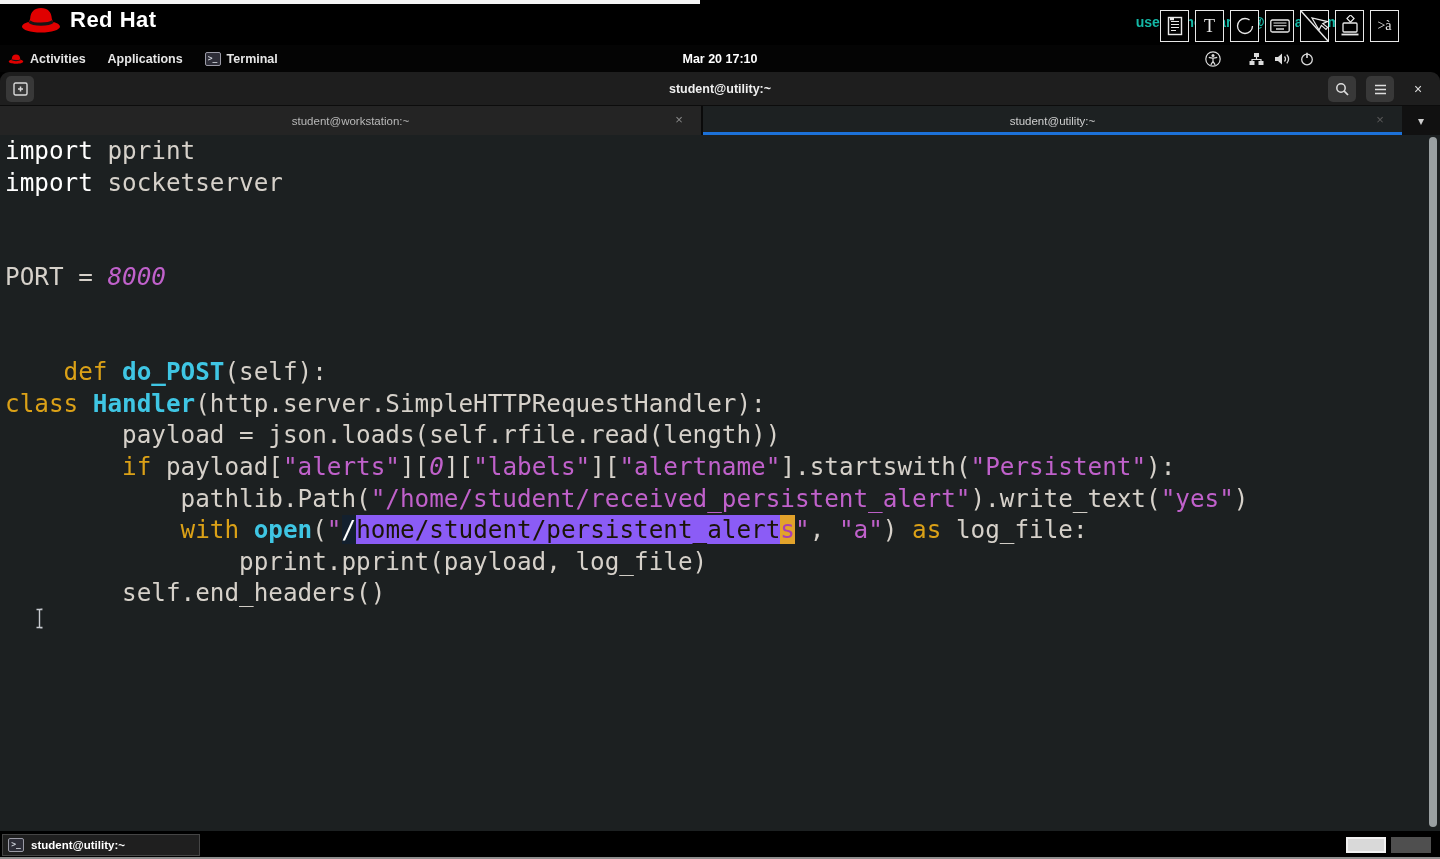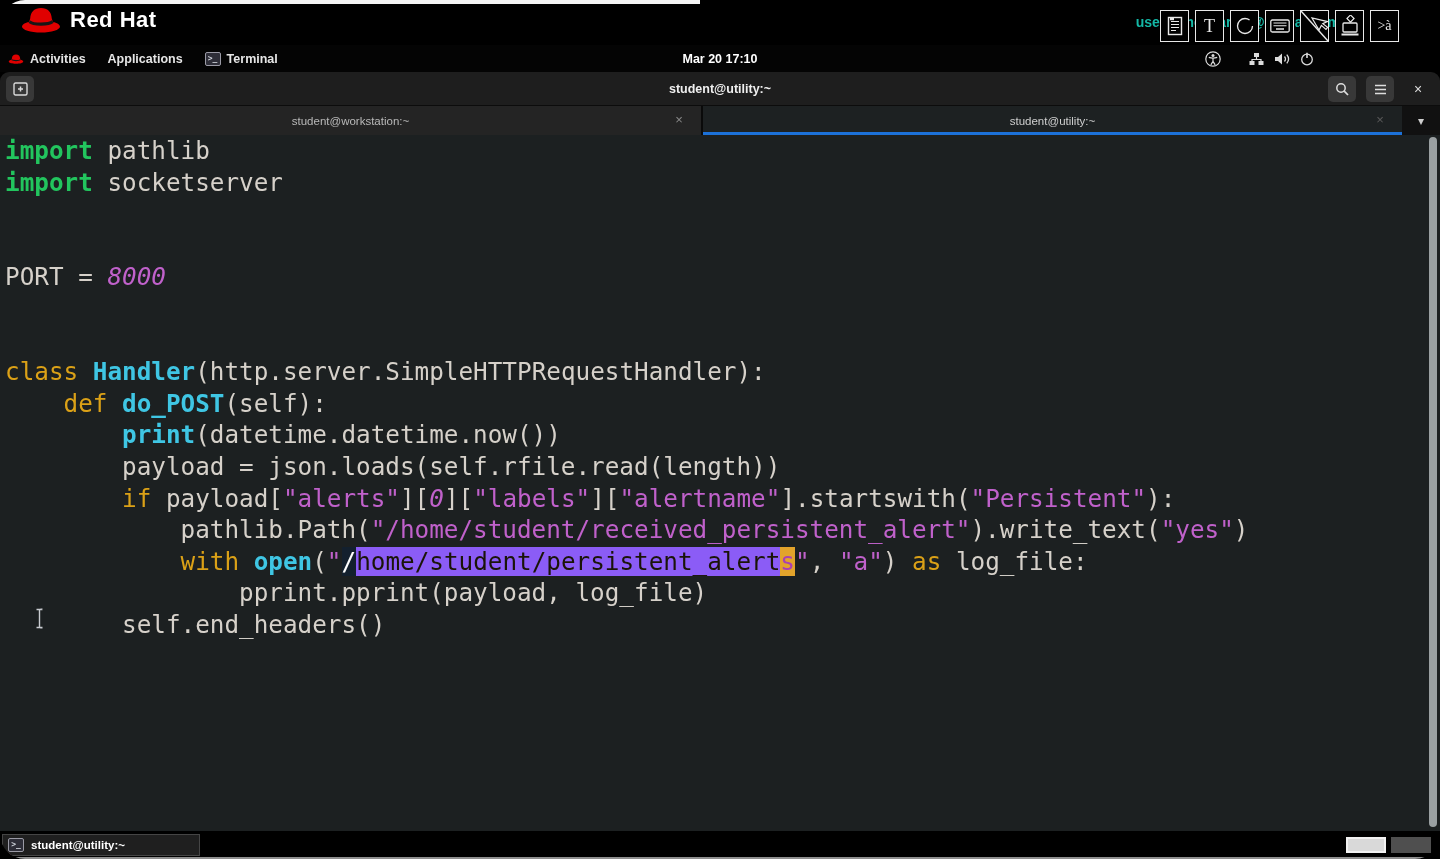--- a/index.html
+++ b/index.html
@@ -1,19 +1,19 @@
 <!DOCTYPE html>
 <html><head>
 <meta charset="utf-8">
 <style>
   * { margin:0; padding:0; box-sizing:border-box; }
   html,body { background:#000; }
   .screen {
     position:relative; width:1440px; height:859px; overflow:hidden;
-    background:#000; font-family:"Liberation Sans", sans-serif;border-radius:25px;
+    background:#000; font-family:"Liberation Sans", sans-serif;
   }
   
   .top-sliver { position:absolute; top:0; left:0; width:700px; height:4px; background:#f5f5f5; }
   
   .banner { position:absolute; top:4px; left:0; width:1440px; height:41px; background:#000; }
   .brand { position:absolute; left:20px; top:1px; display:flex; align-items:center; gap:8px; }
   .brand-name { color:#fff; font-weight:bold; font-size:22px; letter-spacing:0.5px; }
   .banner-user {
     position:absolute; top:10px; left:0; width:1340px; text-align:right;
     color:#14b8a6; font-weight:bold; font-size:14px;
@@ -64,21 +64,21 @@
   .tab-2 { width:699px; background:#1d2122; color:#cfcfcf; }
   .tab-2::after { content:""; position:absolute; left:0; bottom:0; width:100%; height:3px; background:#1c71d8; }
   .tab-close { position:absolute; right:14px; top:6px; width:16px; height:16px; border:none; background:transparent; color:#8a8a8a; font-size:13px; line-height:14px; }
   .tab-2 .tab-close { color:#5a5a5a; }
   .tab-overflow { width:38px; height:29px; background:#111; border:none; color:#cfcfcf; font-size:12px; }
   
   .content { position:absolute; top:135px; left:0; width:1440px; height:696px; background:#1c2021; }
   .code-area { position:absolute; inset:0; font-family:"DejaVu Sans Mono", monospace; font-size:24.3px; }
   .code-line { height:31.6px; line-height:31.6px; white-space:pre; padding-left:5px; }
   .seg-txt { color:#d6d1ca; }
-  .seg-imp { color:#22c55e;font-weight:bold; }
+  .seg-imp { color:#ffffff; }
   .seg-kw  { color:#dba117; }
   .seg-fn  { color:#3fc6e4; font-weight:bold; }
   .seg-str { color:#c061cb; }
   .seg-num { color:#c061cb;font-style:italic; }
   .seg-hl  { background:#8b5cf6; color:#1a1408; }
   .seg-hlstr { background:#e2a32b; color:#a93fb4; }
   .seg-cur { background:#13202e; color:#ffffff; }
   .status-row {
     position:absolute; left:0; bottom:0; width:1440px; height:31.6px; line-height:31.6px;
     font-family:"DejaVu Sans Mono", monospace; font-size:24.3px; white-space:pre;
@@ -234,30 +234,29 @@
     </div>
     <div class="tab tab-2">
       <span>student@utility:~</span>
       <button class="tab-close">×</button>
     </div>
     <button class="tab-overflow">▾</button>
   </div>
 
   <div class="content">
     <div class="code-area">
-        <div class="code-line"><span class="seg-imp">import</span><span class="seg-txt"> pathlib</span></div>
+        <div class="code-line"><span class="seg-imp">import</span><span class="seg-txt"> pprint</span></div>
         <div class="code-line"><span class="seg-imp">import</span><span class="seg-txt"> socketserver</span></div>
         <div class="code-line"></div>
         <div class="code-line"></div>
         <div class="code-line"><span class="seg-txt">PORT = </span><span class="seg-num">8000</span></div>
         <div class="code-line"></div>
         <div class="code-line"></div>
+        <div class="code-line"><span class="seg-txt">    </span><span class="seg-kw">def</span><span class="seg-txt"> </span><span class="seg-fn">do_POST</span><span class="seg-txt">(self):</span></div>
         <div class="code-line"><span class="seg-kw">class</span><span class="seg-txt"> </span><span class="seg-fn">Handler</span><span class="seg-txt">(http.server.SimpleHTTPRequestHandler):</span></div>
-        <div class="code-line"><span class="seg-txt">    </span><span class="seg-kw">def</span><span class="seg-txt"> </span><span class="seg-fn">do_POST</span><span class="seg-txt">(self):</span></div>
-        <div class="code-line"><span class="seg-txt">        </span><span class="seg-fn">print</span><span class="seg-txt">(datetime.datetime.now())</span></div>
         <div class="code-line"><span class="seg-txt">        payload = json.loads(self.rfile.read(length))</span></div>
         <div class="code-line"><span class="seg-txt">        </span><span class="seg-kw">if</span><span class="seg-txt"> payload[</span><span class="seg-str">"alerts"</span><span class="seg-txt">][</span><span class="seg-num">0</span><span class="seg-txt">][</span><span class="seg-str">"labels"</span><span class="seg-txt">][</span><span class="seg-str">"alertname"</span><span class="seg-txt">].startswith(</span><span class="seg-str">"Persistent"</span><span class="seg-txt">):</span></div>
         <div class="code-line"><span class="seg-txt">            pathlib.Path(</span><span class="seg-str">"/home/student/received_persistent_alert"</span><span class="seg-txt">).write_text(</span><span class="seg-str">"yes"</span><span class="seg-txt">)</span></div>
         <div class="code-line"><span class="seg-txt">            </span><span class="seg-kw">with</span><span class="seg-txt"> </span><span class="seg-fn">open</span><span class="seg-txt">(</span><span class="seg-str">"</span><span class="seg-cur">/</span><span class="seg-hl">home/student/persistent_alert</span><span class="seg-hlstr">s</span><span class="seg-str">"</span><span class="seg-txt">, </span><span class="seg-str">"a"</span><span class="seg-txt">) </span><span class="seg-kw">as</span><span class="seg-txt"> log_file:</span></div>
         <div class="code-line"><span class="seg-txt">                pprint.pprint(payload, log_file)</span></div>
         <div class="code-line"><span class="seg-txt">        self.end_headers()</span></div>
         <div class="code-line"></div>
         <div class="code-line"></div>
       </div>
     <div class="status-row">

